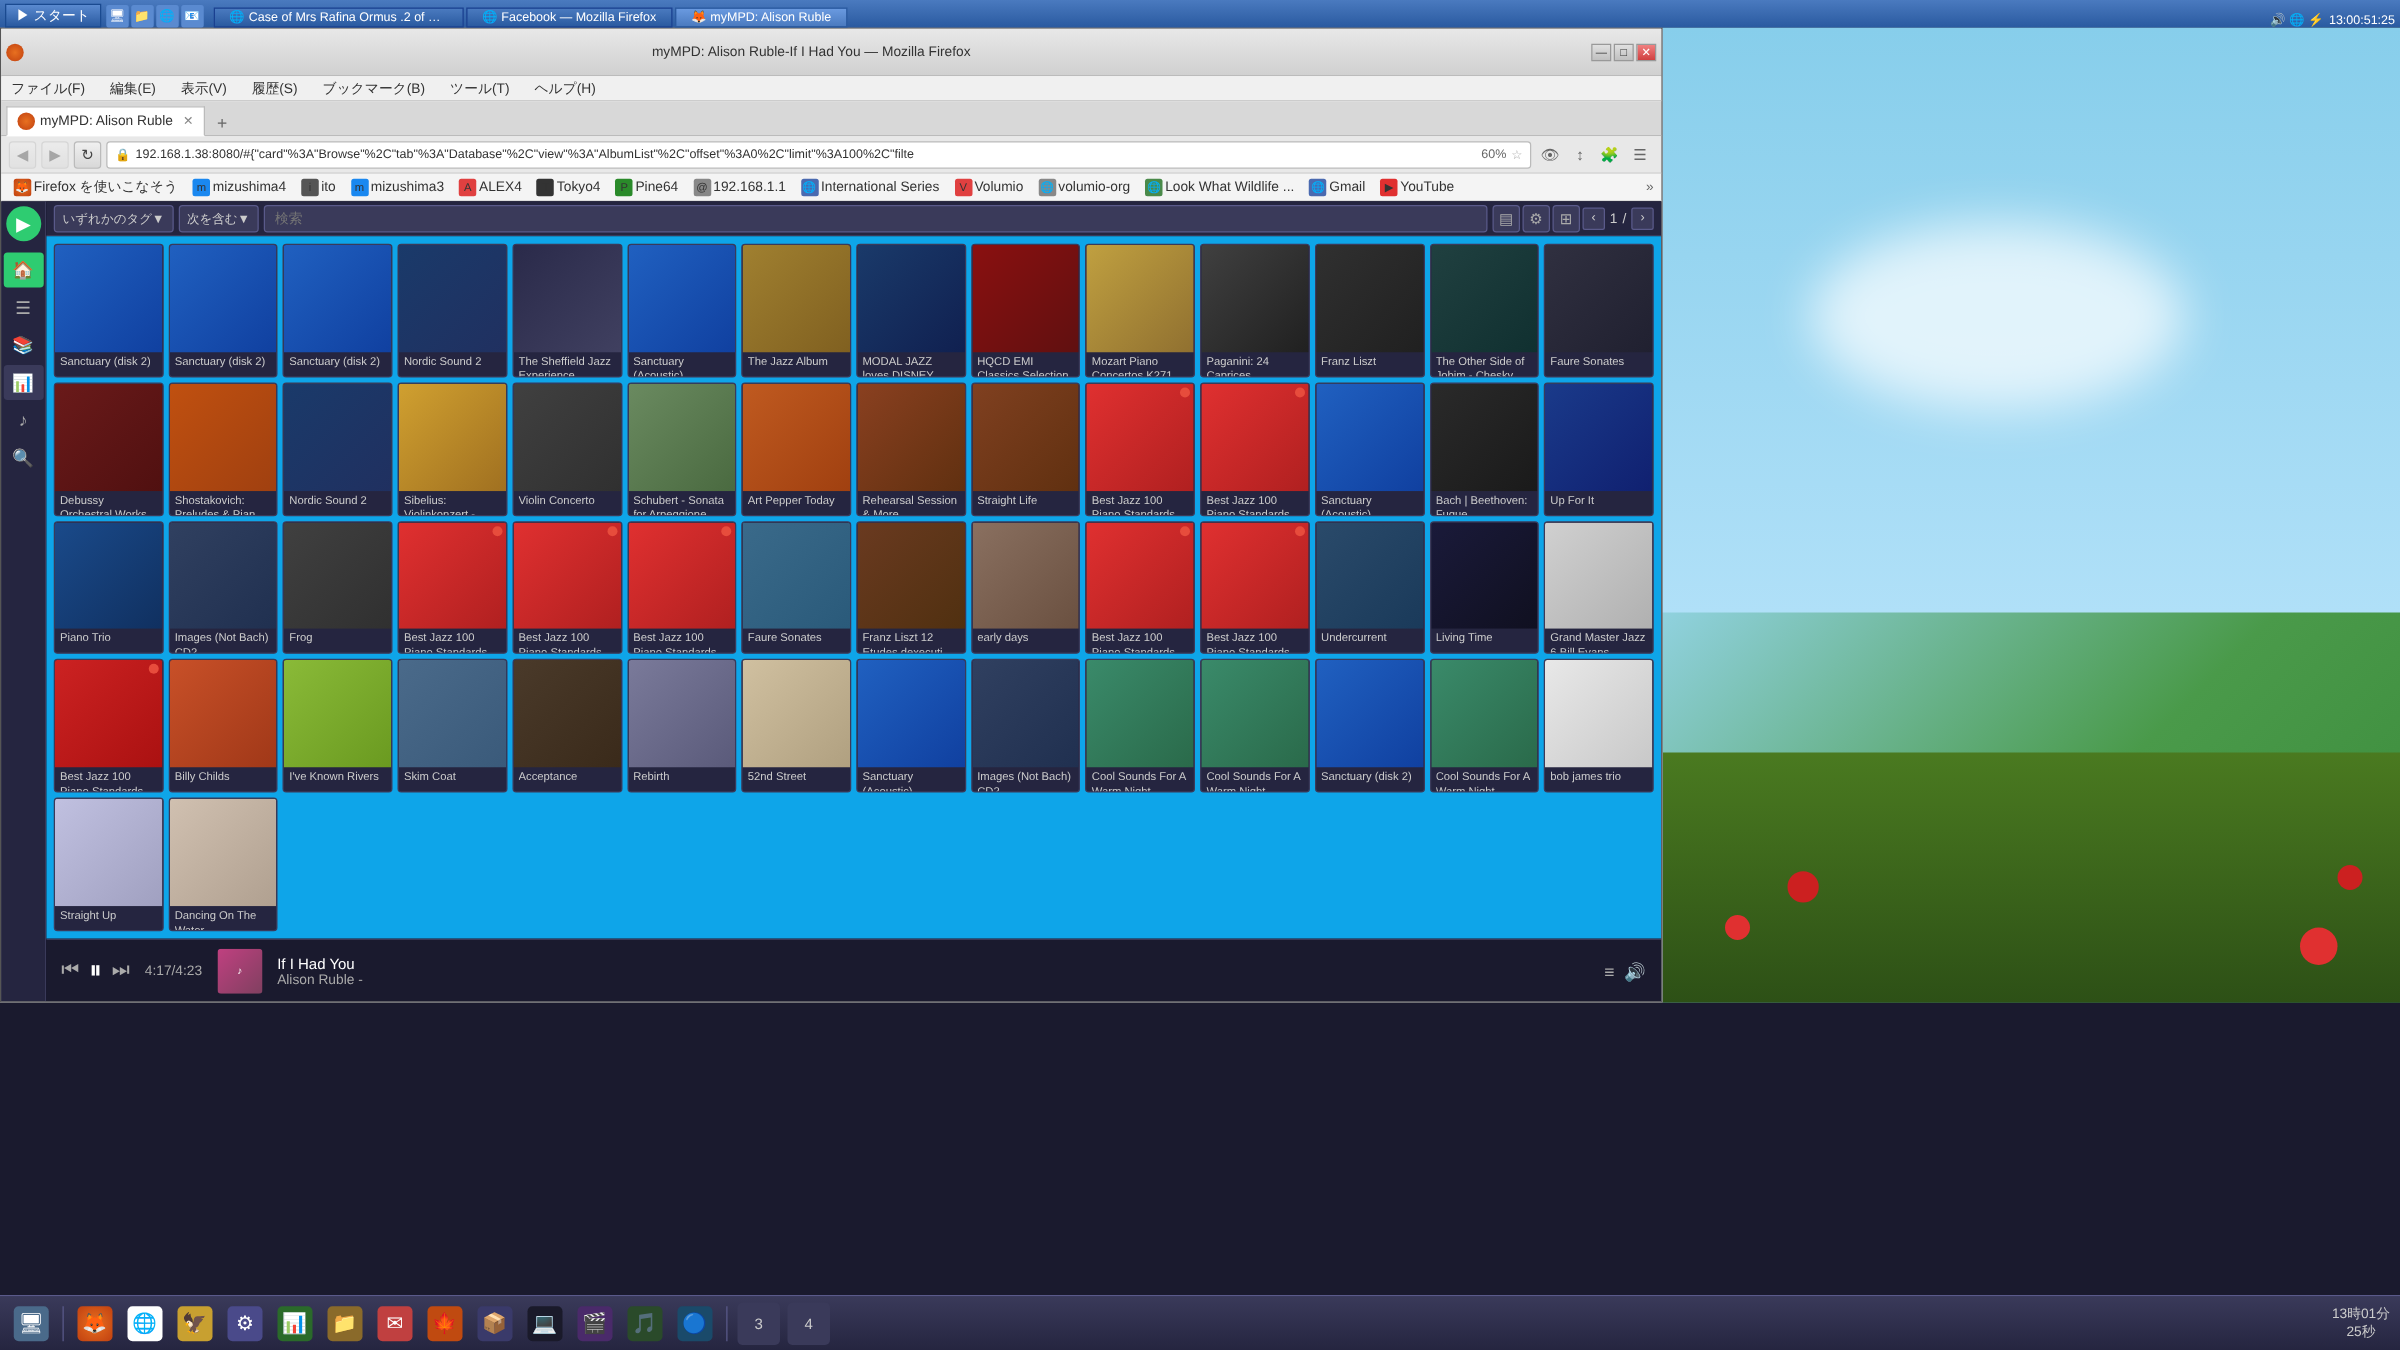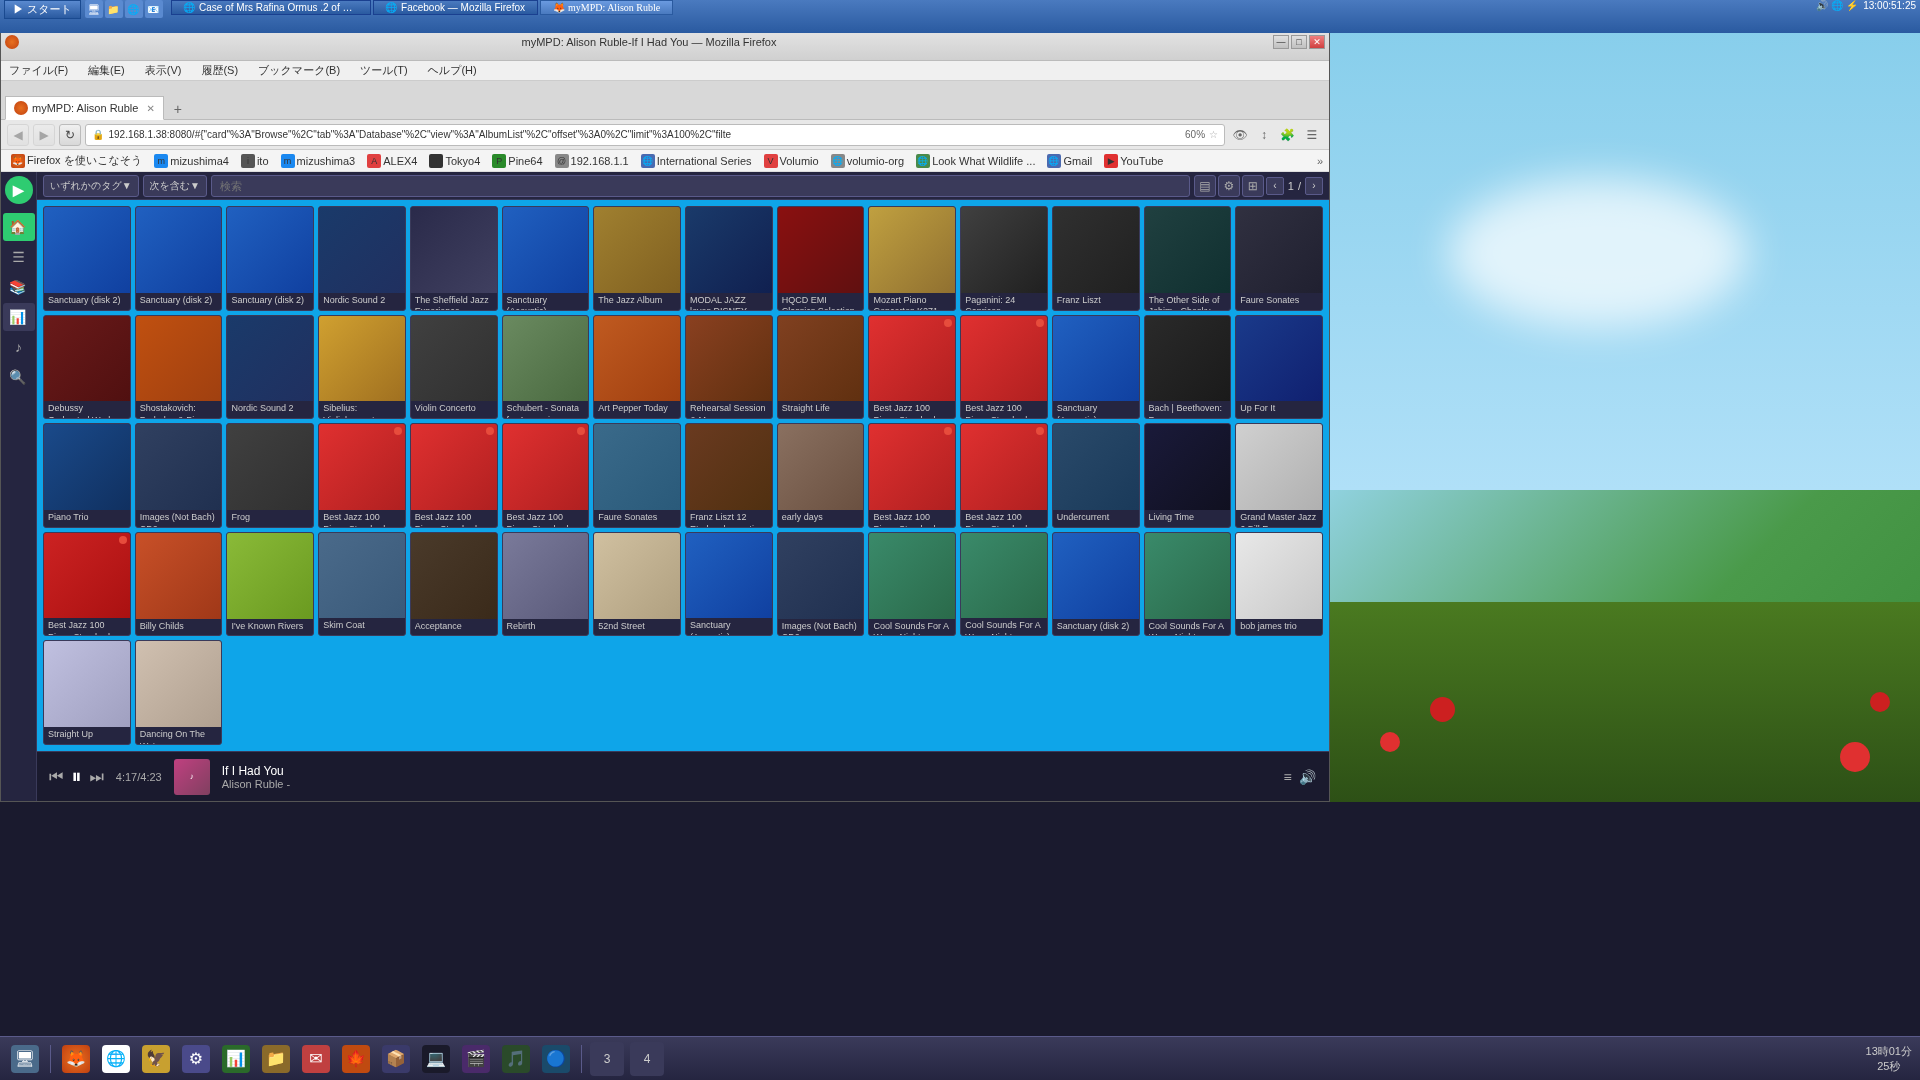--- a/index.html
+++ b/index.html
@@ -1,23 +1,23 @@
 <!DOCTYPE html>
 <html><head>
   <meta charset="utf-8">
   <style>
     * { box-sizing: border-box; margin: 0; padding: 0; }
     body { font-family: Arial, sans-serif; font-size: 12px; background: #1a1a2e; color: #fff; width: 1920px; height: 1080px; overflow: hidden; position: relative; }
 
     
     .os-taskbar-top {
-      height: 33px;
+      height: 22px;
       background: linear-gradient(to bottom, #4a7abf, #2a5aa0);
       display: flex;
-      align-items: flex-start;
+      align-items: flex-end;
       padding: 0 4px;
       font-size: 11px;
       color: #fff;
       position: relative;
       z-index: 100;
     }
     .os-taskbar-top .start-btn {
       background: linear-gradient(to bottom, #5a8ad0, #2a5aa0);
       border: 1px solid #1a4a90;
       padding: 1px 8px;
@@ -34,21 +34,21 @@
       border: 1px solid #1a4090;
       padding: 1px 12px;
       font-size: 10px;
       color: #fff;
       cursor: pointer;
       white-space: nowrap;
       max-width: 200px;
       overflow: hidden;
       text-overflow: ellipsis;
     }
-    .os-taskbar-top .window-btn.active { background: linear-gradient(to bottom, #6a9ae0, #4a7abf); border: 1px solid #2a5aa0; font-family: Liberation Serif, serif; }
+    .os-taskbar-top .window-btn.active { background: linear-gradient(to bottom, #6a9ae0, #4a7abf); border: 1px solid #2a5aa0; }
     .os-taskbar-top .system-tray { margin-left: auto; display: flex; align-items: center; gap: 4px; font-size: 10px; }
 
     
     .firefox-window {
       position: absolute;
       top: 22px;
       left: 0;
       width: 1330px;
       height: 780px;
       background: #fff;
@@ -82,21 +82,21 @@
       padding: 0 4px;
       border-bottom: 1px solid #ccc;
       font-size: 11px;
       color: #333;
       gap: 12px;
     }
     .menu-bar span { cursor: pointer; padding: 1px 4px; }
 
     
     .tab-bar {
-      height: 39px;
+      height: 28px;
       background: #d8d8d8;
       display: flex;
       align-items: flex-end;
       padding: 0 4px;
       border-bottom: 1px solid #bbb;
     }
     .tab {
       height: 24px;
       background: linear-gradient(to bottom, #e8e8e8, #d0d0d0);
       border: 1px solid #bbb;

